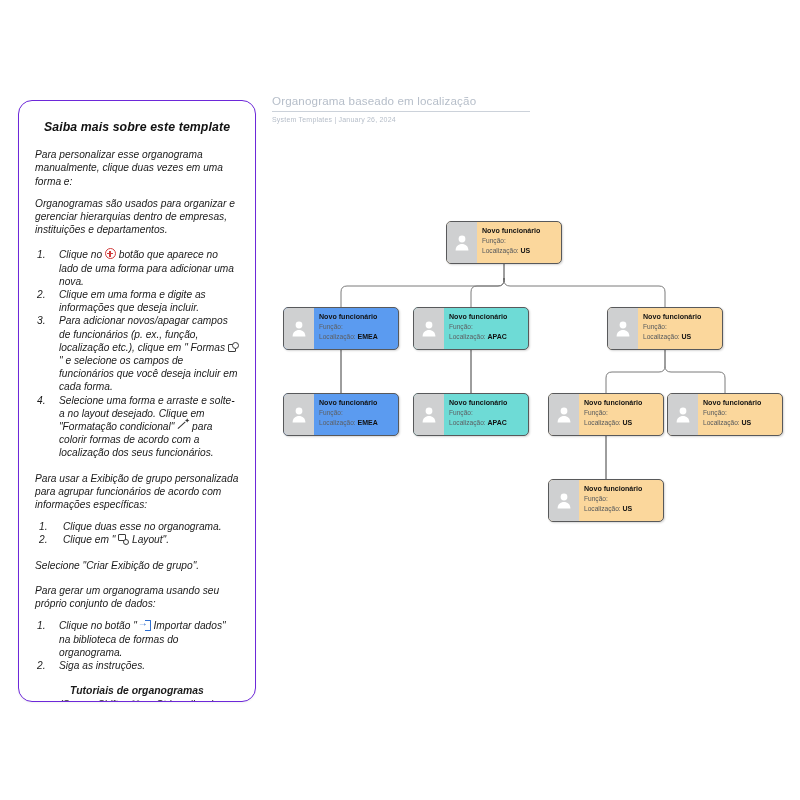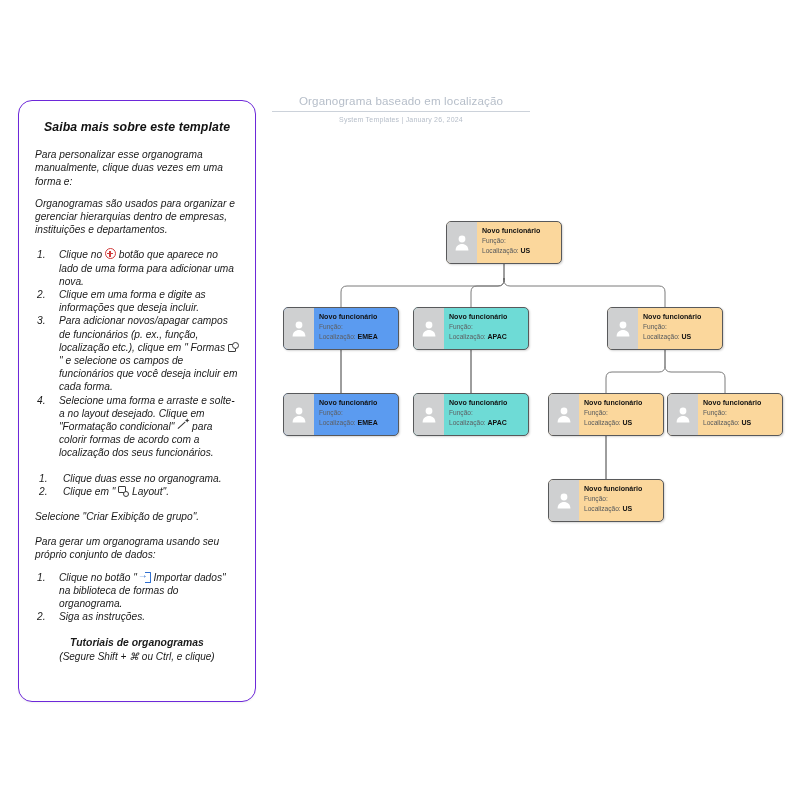--- a/index.html
+++ b/index.html
@@ -202,21 +202,21 @@
     font-size: 10px;
     margin: 0 0 9px 0;
   }
 
   
   #doc-header {
     position: absolute;
     left: 272px;
     top: 94px;
     width: 258px;
-    text-align: center;
+    text-align: left;
   }
   #doc-title {
     font-size: 11.6px;
     color: #b6bec9;
     letter-spacing: 0.15px;
     padding-bottom: 4px;
     border-bottom: 1px solid #ccd2da;
   }
   #doc-sub {
     margin-top: 4px;
@@ -461,20 +461,21 @@
         <span>" e selecione os campos de funcionários que você deseja incluir em cada forma.</span>
       </li>
       <li>
         <span class="num">4.</span>
         <span>Selecione uma forma e arraste e solte-a no layout desejado. Clique em "Formatação condicional"</span>
         <i class="inline-icon icon-wand"></i>
         <span>para colorir formas de acordo com a localização dos seus funcionários.</span>
       </li>
     </ol>
 
+    <p class="para tight">Para usar a Exibição de grupo personalizada para agrupar funcionários de acordo com informações específicas:</p>
 
     <ol class="steps narrow">
       <li>
         <span class="num">1.</span>
         <span>Clique duas esse no organograma.</span>
       </li>
       <li>
         <span class="num">2.</span>
         <span>Clique em "</span>
         <i class="inline-icon icon-layout"></i>

